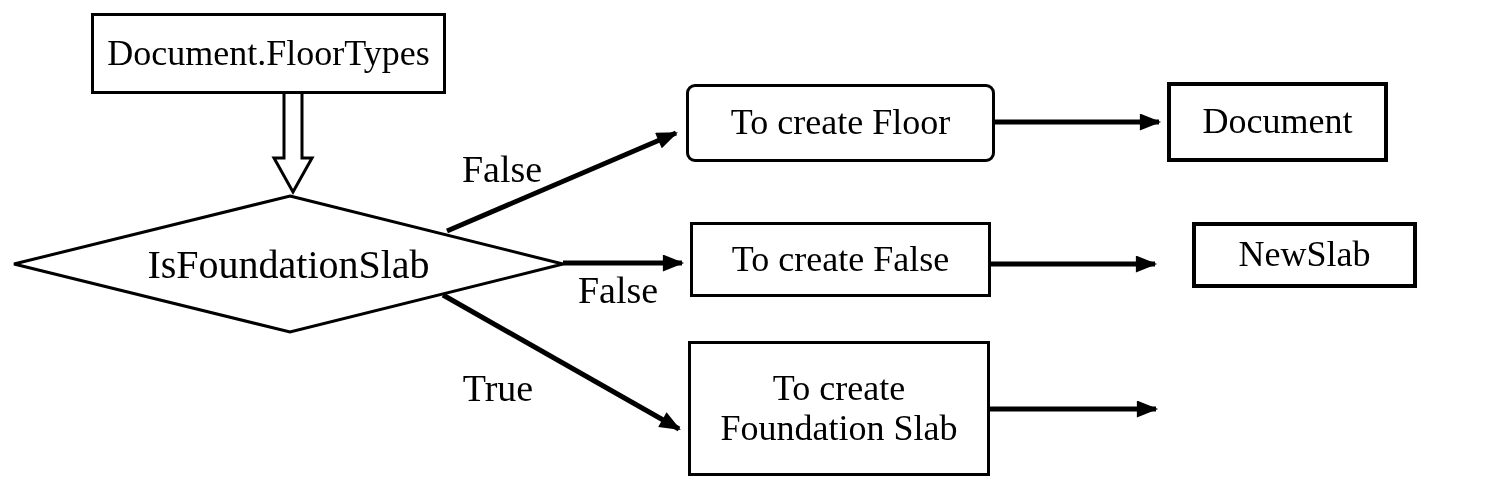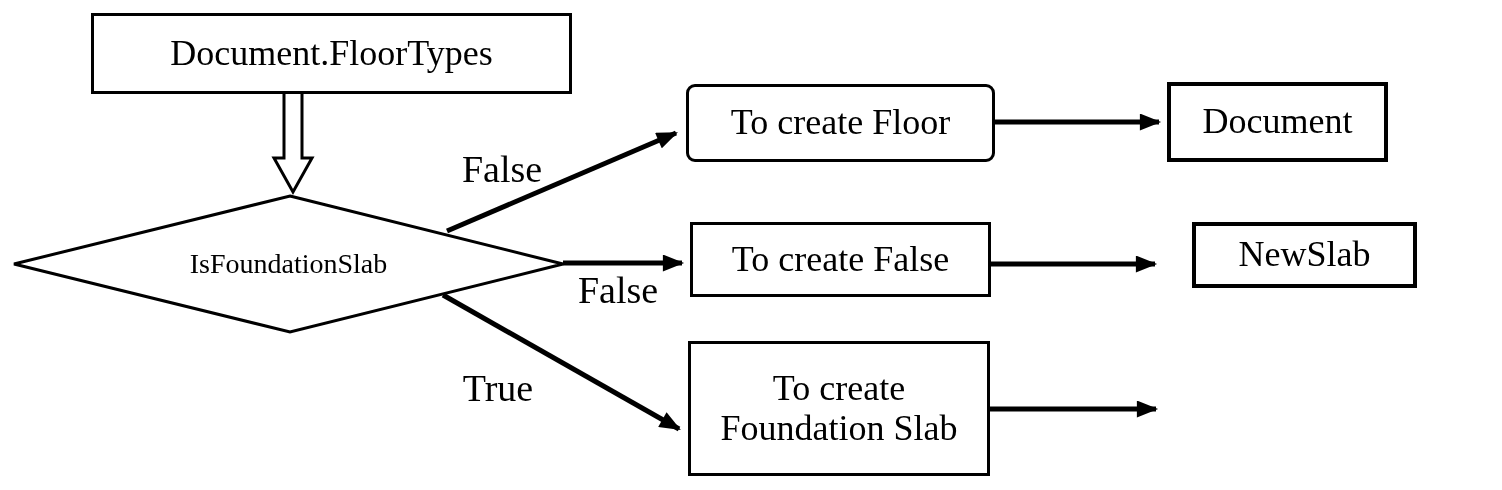--- a/index.html
+++ b/index.html
@@ -26,21 +26,21 @@
     line-height: 1.1;
   }
   .node.thick { border-width: 4px; }
   .diamond-label {
     position: absolute;
     box-sizing: border-box;
     display: flex;
     align-items: center;
     justify-content: center;
     text-align: center;
-    font-size: 28px;
+    font-size: 40px;
     background: transparent;
   }
   .edge-label {
     position: absolute;
     transform: translate(-50%, -50%);
     font-size: 38px;
     white-space: nowrap;
     background: transparent;
   }
 </style>
@@ -66,21 +66,21 @@
 
     <line x1="443" y1="295" x2="679" y2="429" stroke="#000000" stroke-width="5" marker-end="url(#ah)"></line>
 
     <line x1="995" y1="122" x2="1159" y2="122" stroke="#000000" stroke-width="5" marker-end="url(#ah)"></line>
 
     <line x1="991" y1="264" x2="1155" y2="264" stroke="#000000" stroke-width="5" marker-end="url(#ah)"></line>
 
     <line x1="989" y1="409" x2="1156" y2="409" stroke="#000000" stroke-width="5" marker-end="url(#ah)"></line>
   </svg>
 
-  <div class="node" style="left:91px; top:13px; width:481px; height:81px;">
+  <div class="node" style="left:91px; top:13px; width:355px; height:81px;">
     <span>Document.FloorTypes</span>
   </div>
 
   <div class="diamond-label" style="left:14px; top:196px; width:549px; height:136px;">
     <span>IsFoundationSlab</span>
   </div>
 
   <div class="node" style="left:686px; top:84px; width:309px; height:78px;border-radius:9px;">
     <span>To create Floor</span>
   </div>

